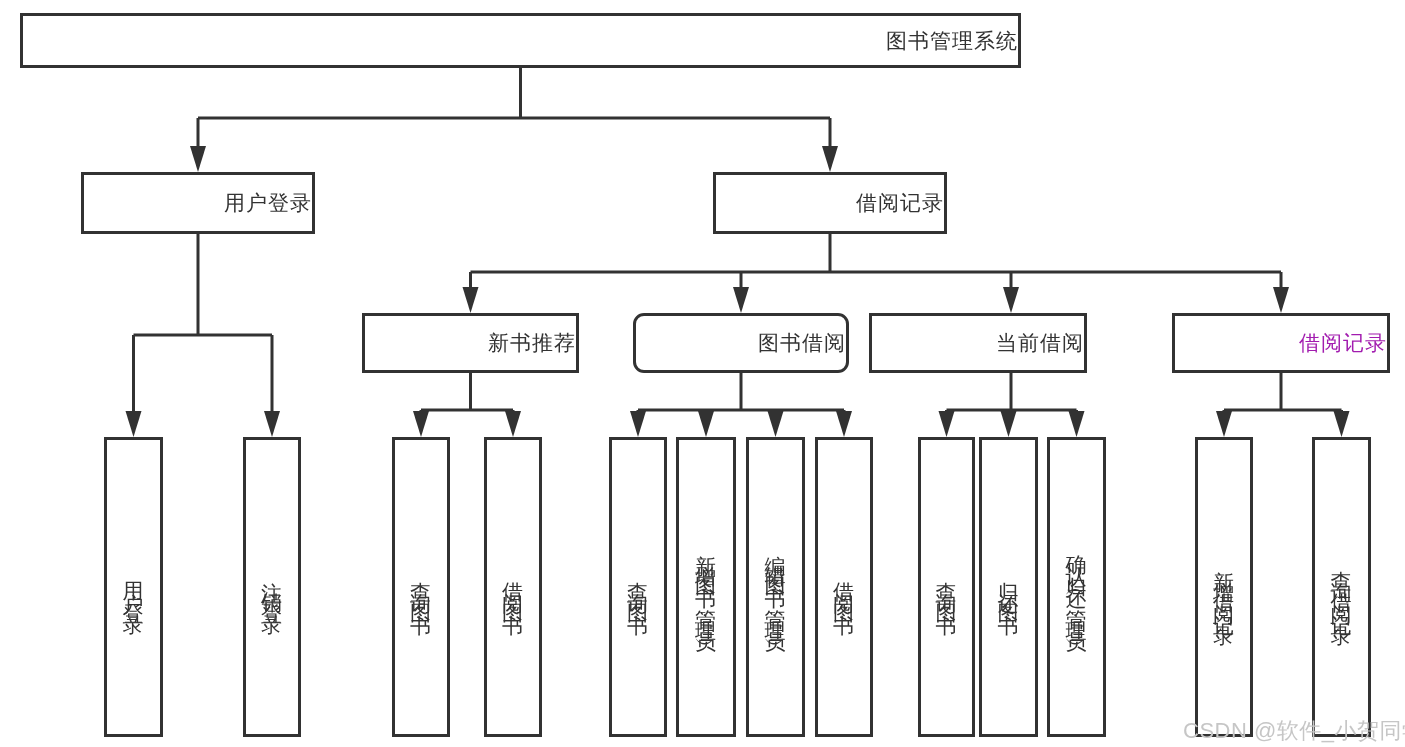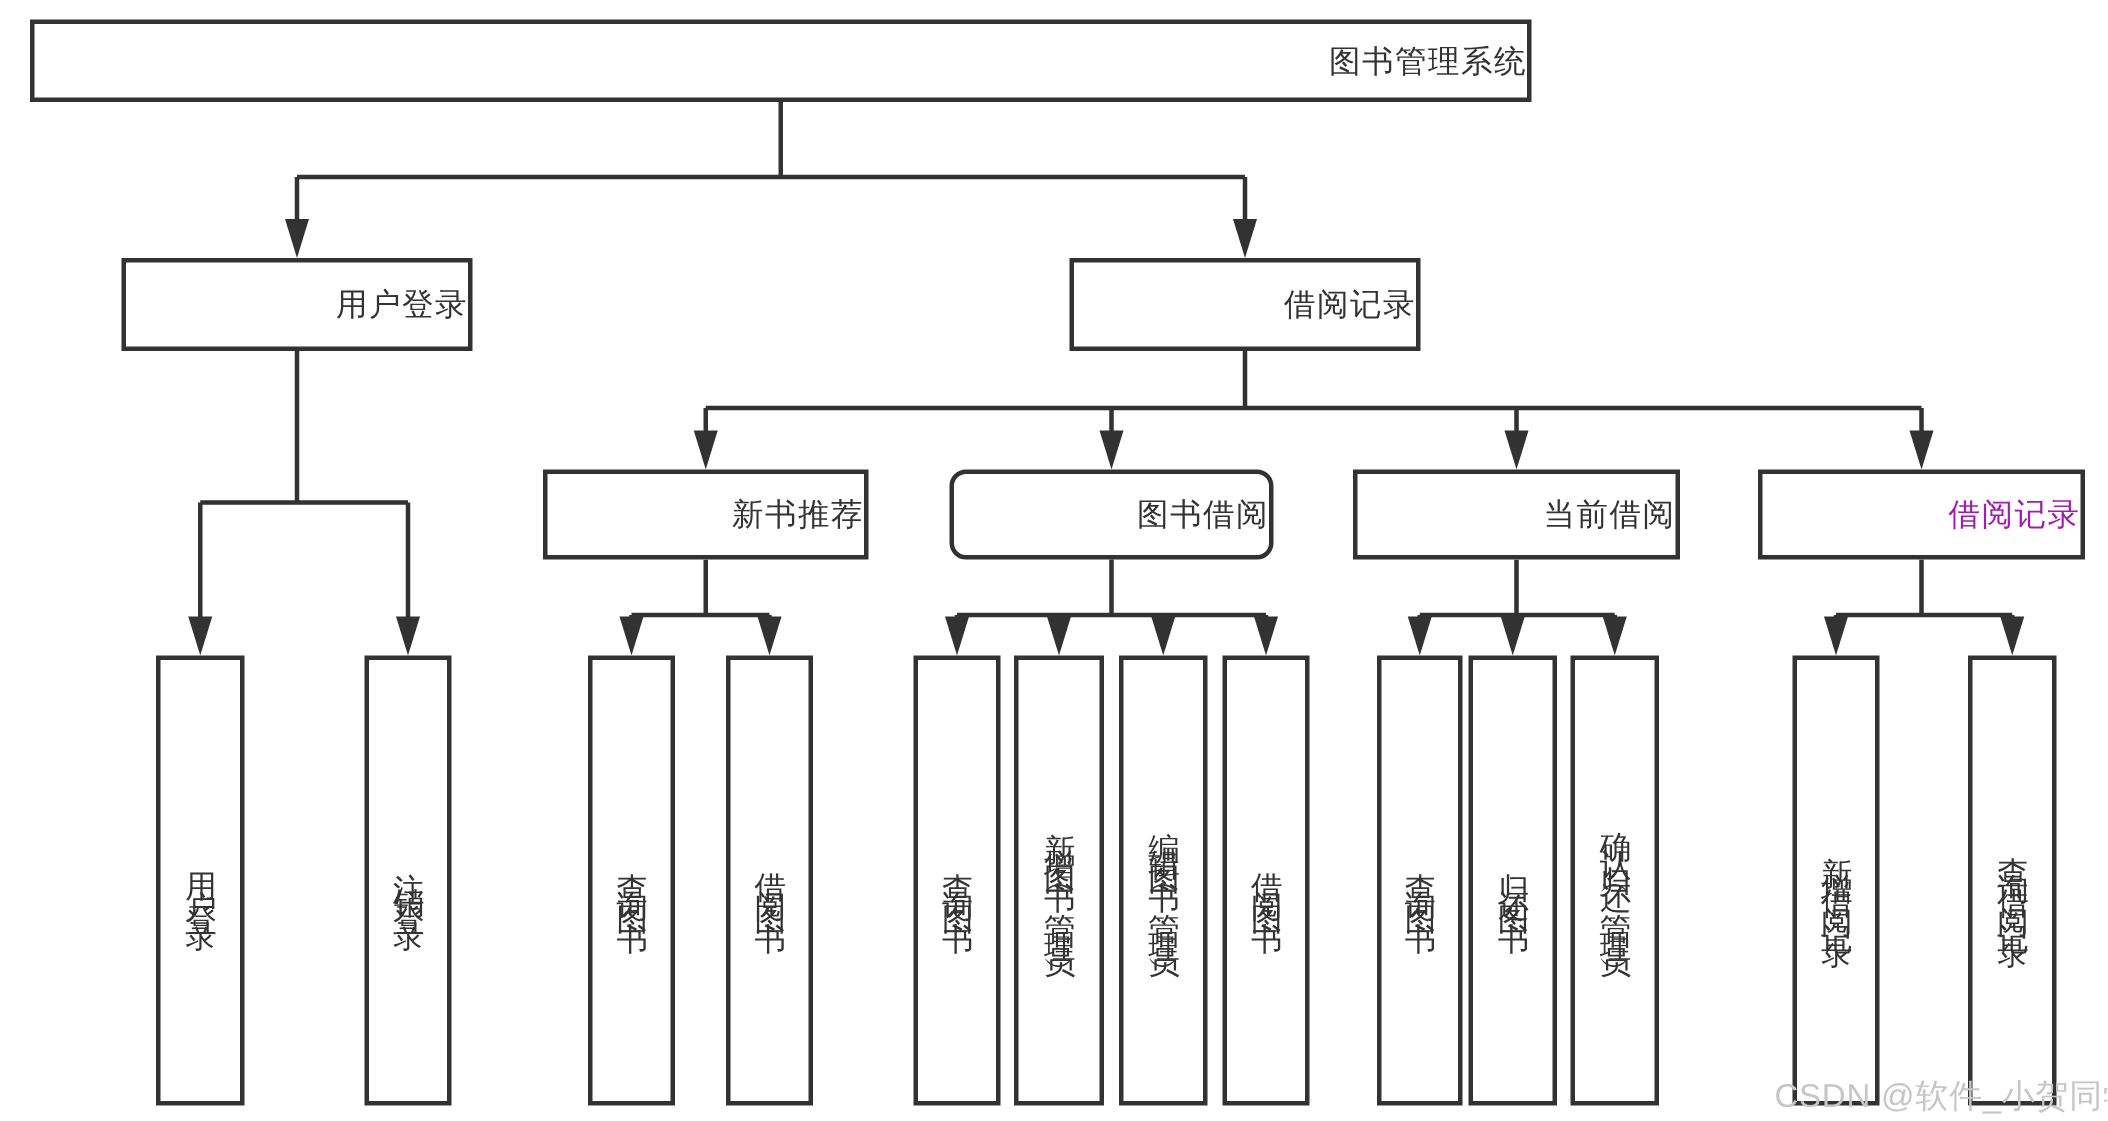--- a/index.html
+++ b/index.html
@@ -85,21 +85,21 @@
   <div class="box h" style="left: 713px; top: 172px; width: 234px; height: 62px; border-color: rgb(50, 50, 50); color: rgb(51, 51, 51);">
     <span>借阅记录</span>
   </div>
 
   <div class="box h" style="left: 362px; top: 313px; width: 217px; height: 60px; border-color: rgb(50, 50, 50); color: rgb(51, 51, 51);">
     <span>新书推荐</span>
   </div>
   <div class="box h" style="left: 633px; top: 313px; width: 216px; height: 60px; border-color: rgb(50, 50, 50); color: rgb(51, 51, 51); border-radius: 11px;">
     <span>图书借阅</span>
   </div>
-  <div class="box h" style="left: 902px; top: 313px; width: 218px; height: 60px; border-color: rgb(50, 50, 50); color: rgb(51, 51, 51);">
+  <div class="box h" style="left: 869px; top: 313px; width: 218px; height: 60px; border-color: rgb(50, 50, 50); color: rgb(51, 51, 51);">
     <span>当前借阅</span>
   </div>
   <div class="box h" style="left: 1172px; top: 313px; width: 218px; height: 60px; border-color: rgb(50, 50, 50); color: #a21caf;">
     <span>借阅记录</span>
   </div>
 
   <div class="box v" style="left: 104px; top: 437px; width: 59px; height: 300px; border-color: rgb(50, 50, 50); color: rgb(51, 51, 51);">
     <span>用户登录</span>
   </div>
   <div class="box v" style="left: 243px; top: 437px; width: 58px; height: 300px; border-color: rgb(50, 50, 50); color: rgb(51, 51, 51);">

